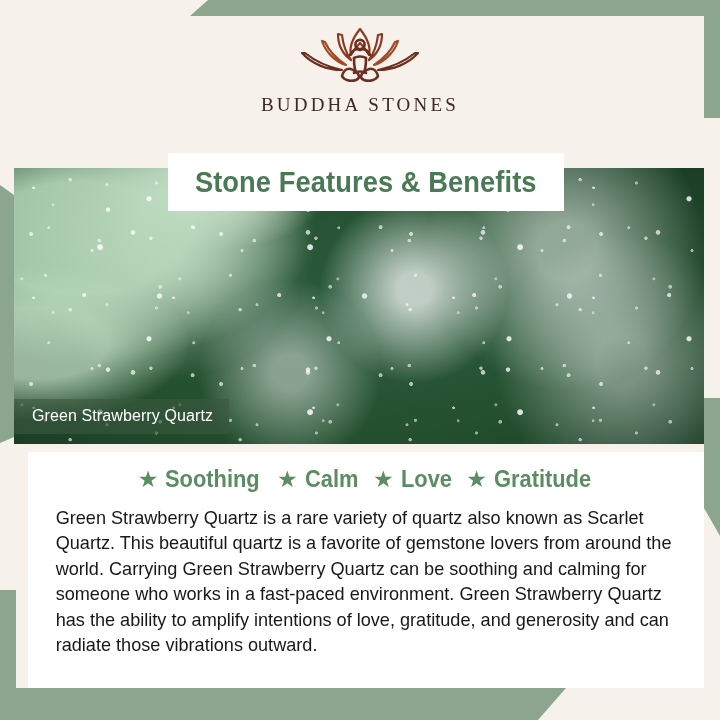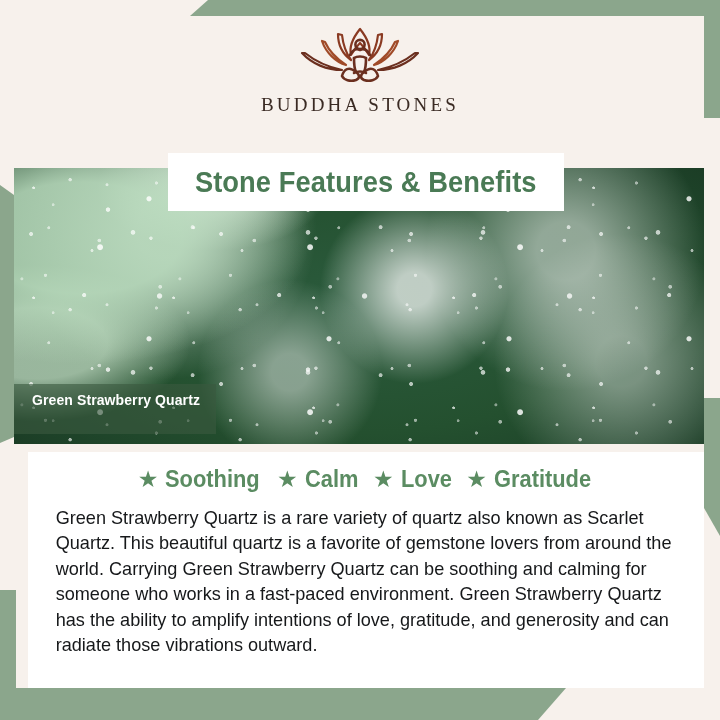--- a/index.html
+++ b/index.html
@@ -124,25 +124,25 @@
     opacity: .95;
     mix-blend-mode: screen;
     pointer-events:none;
   }
 
   
   .photo-caption {
     position: absolute;
     left: 0;
     bottom: 10px;
-    padding: 8px 16px 26px 18px;
+    padding: 8px 16px 9px 18px;
     background: rgba(58, 88, 63, .62);
     color: #ffffff;
-    font-size: 14px;
-    font-weight: 700;
+    font-size: 16px;
+    font-weight: 400;
     letter-spacing: .1px;
     white-space: nowrap;
     z-index: 4;
   }
 
   
   .title-card {
     position: absolute;
     top: 124px;
     left: 168px;

